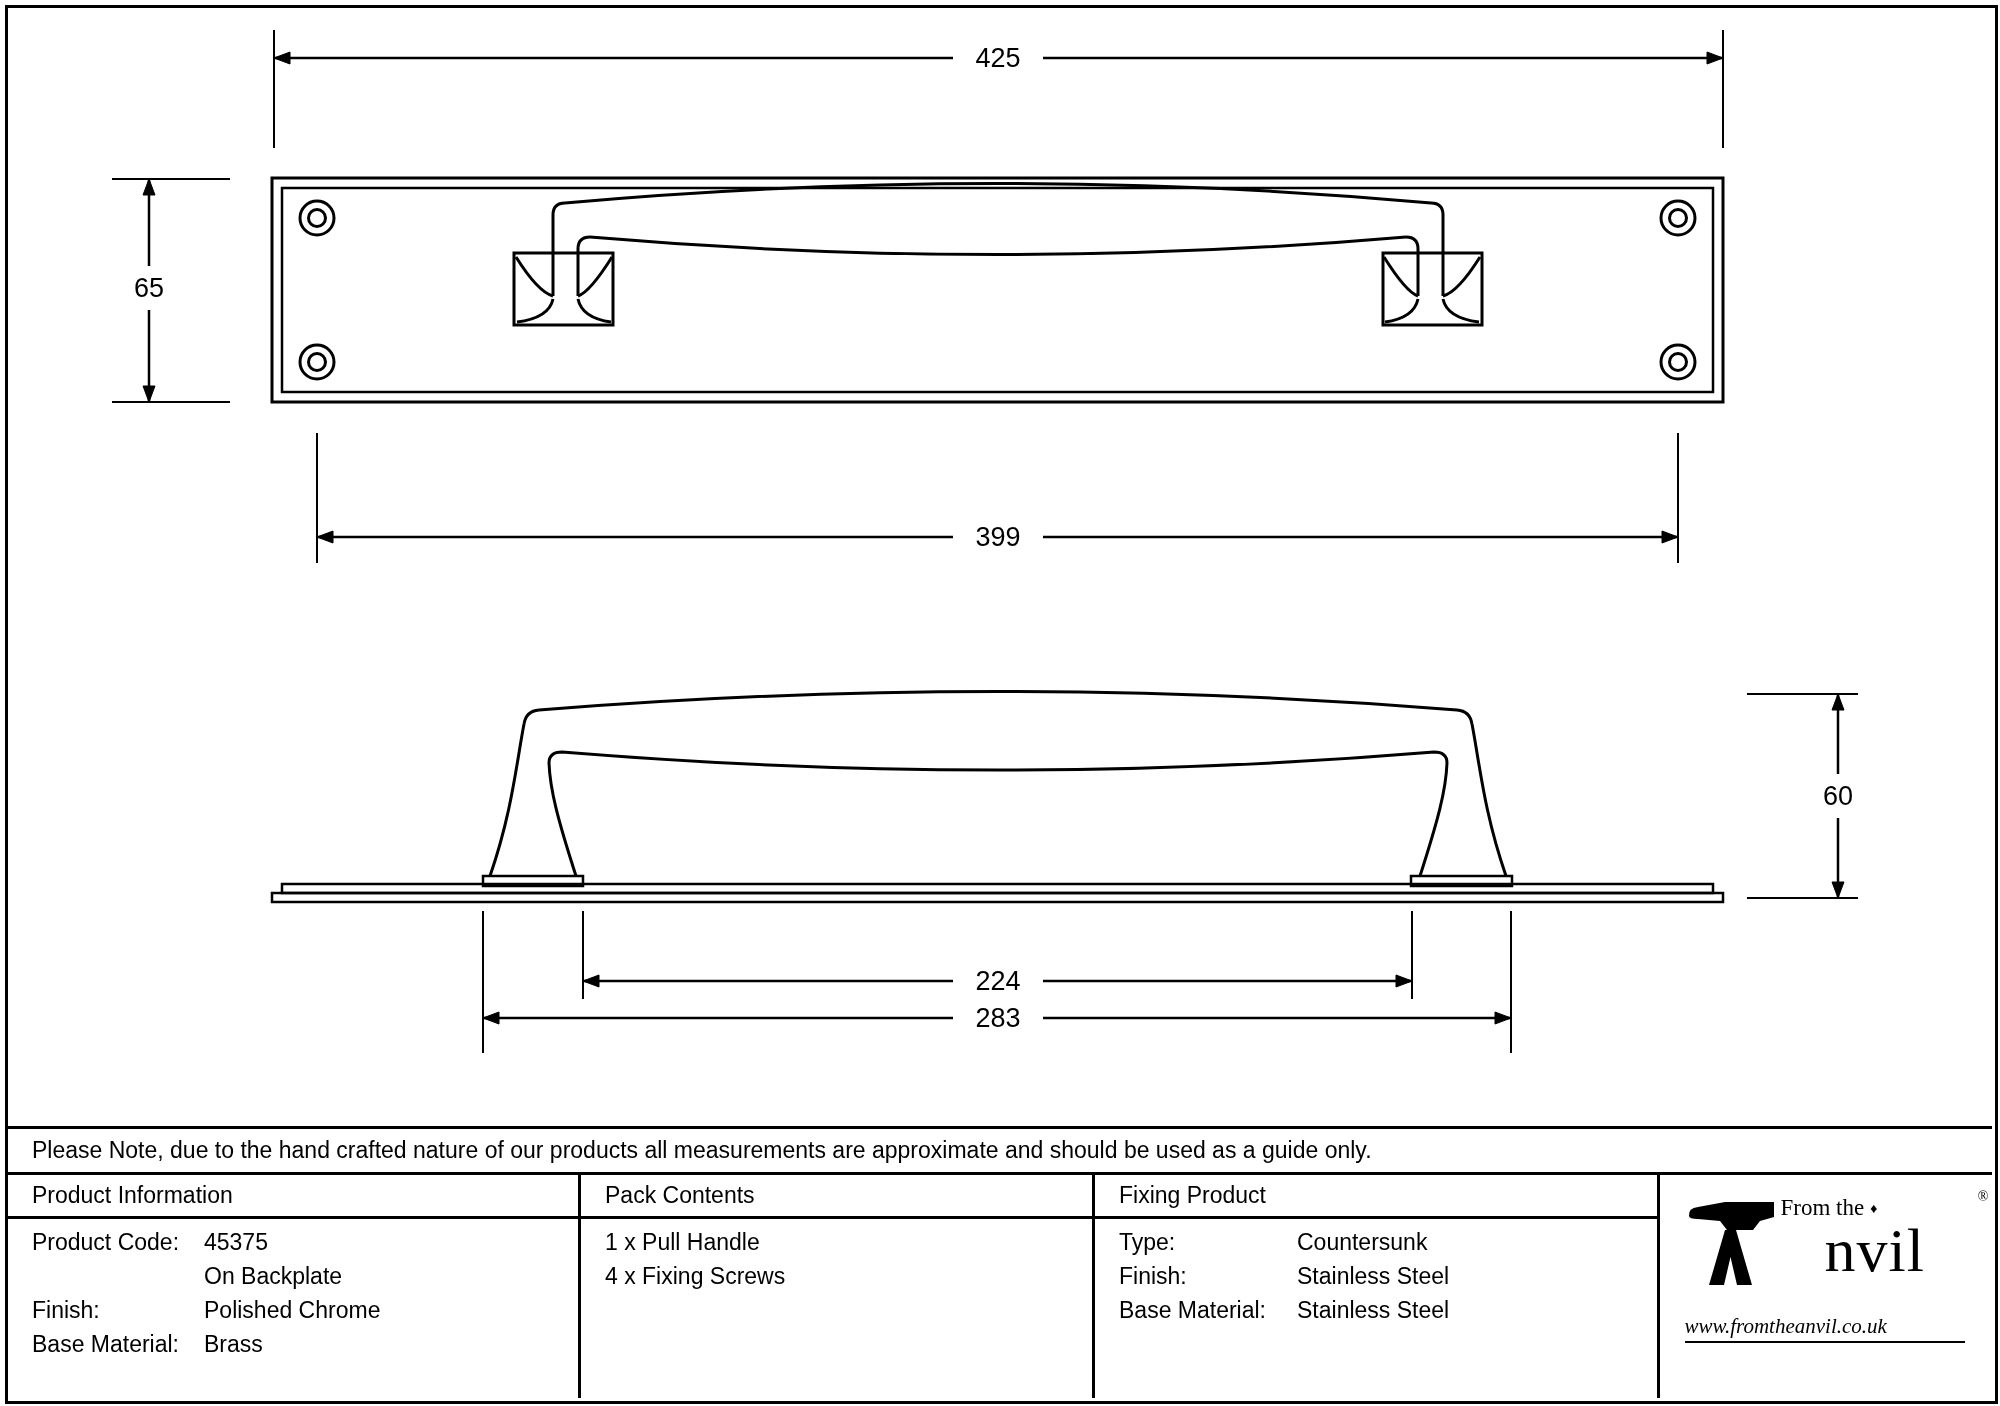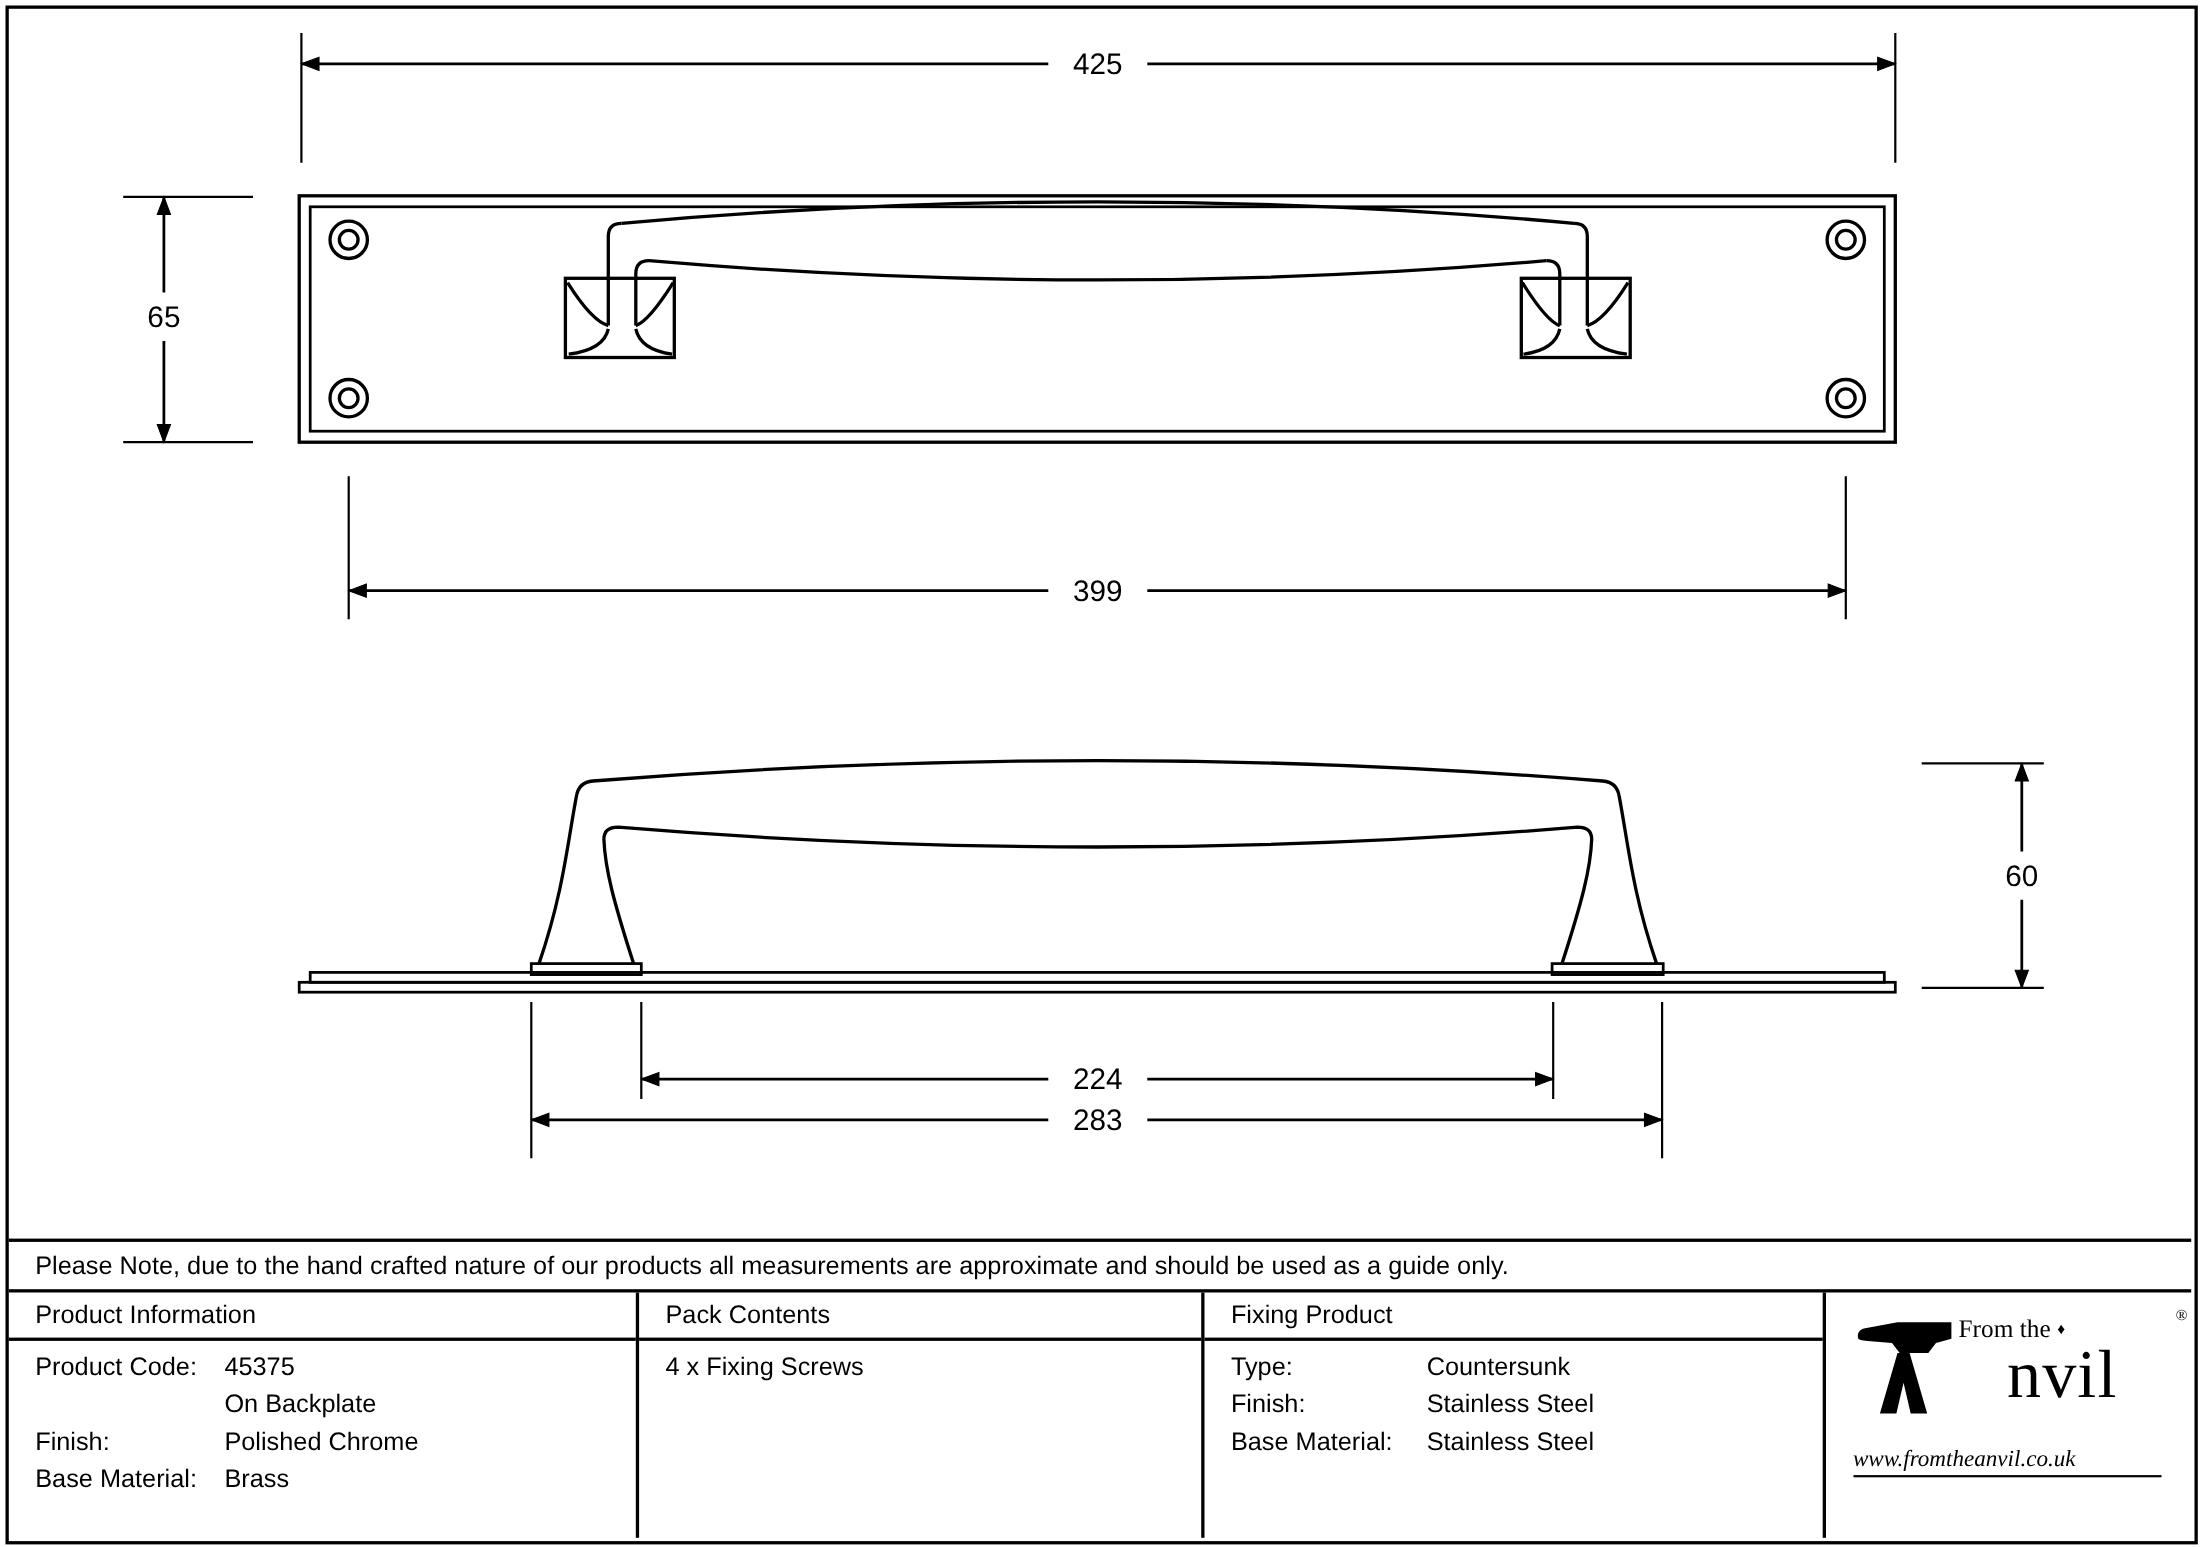--- a/index.html
+++ b/index.html
@@ -164,20 +164,21 @@
         <div class="kv">
           <span class="k">Base Material:</span>
           <span class="v">Brass</span>
         </div>
       </div>
     </div>
 
     <div class="col col-pack">
       <div class="col-header">Pack Contents</div>
       <div class="col-body">
+        <div class="plain-line">1 x Pull Handle</div>
         <div class="plain-line">4 x Fixing Screws</div>
       </div>
     </div>
 
     <div class="col col-screws">
       <div class="col-header">Fixing Product</div>
       <div class="col-body">
         <div class="kv kv-screws">
           <span class="k">Type:</span>
           <span class="v">Countersunk</span>

